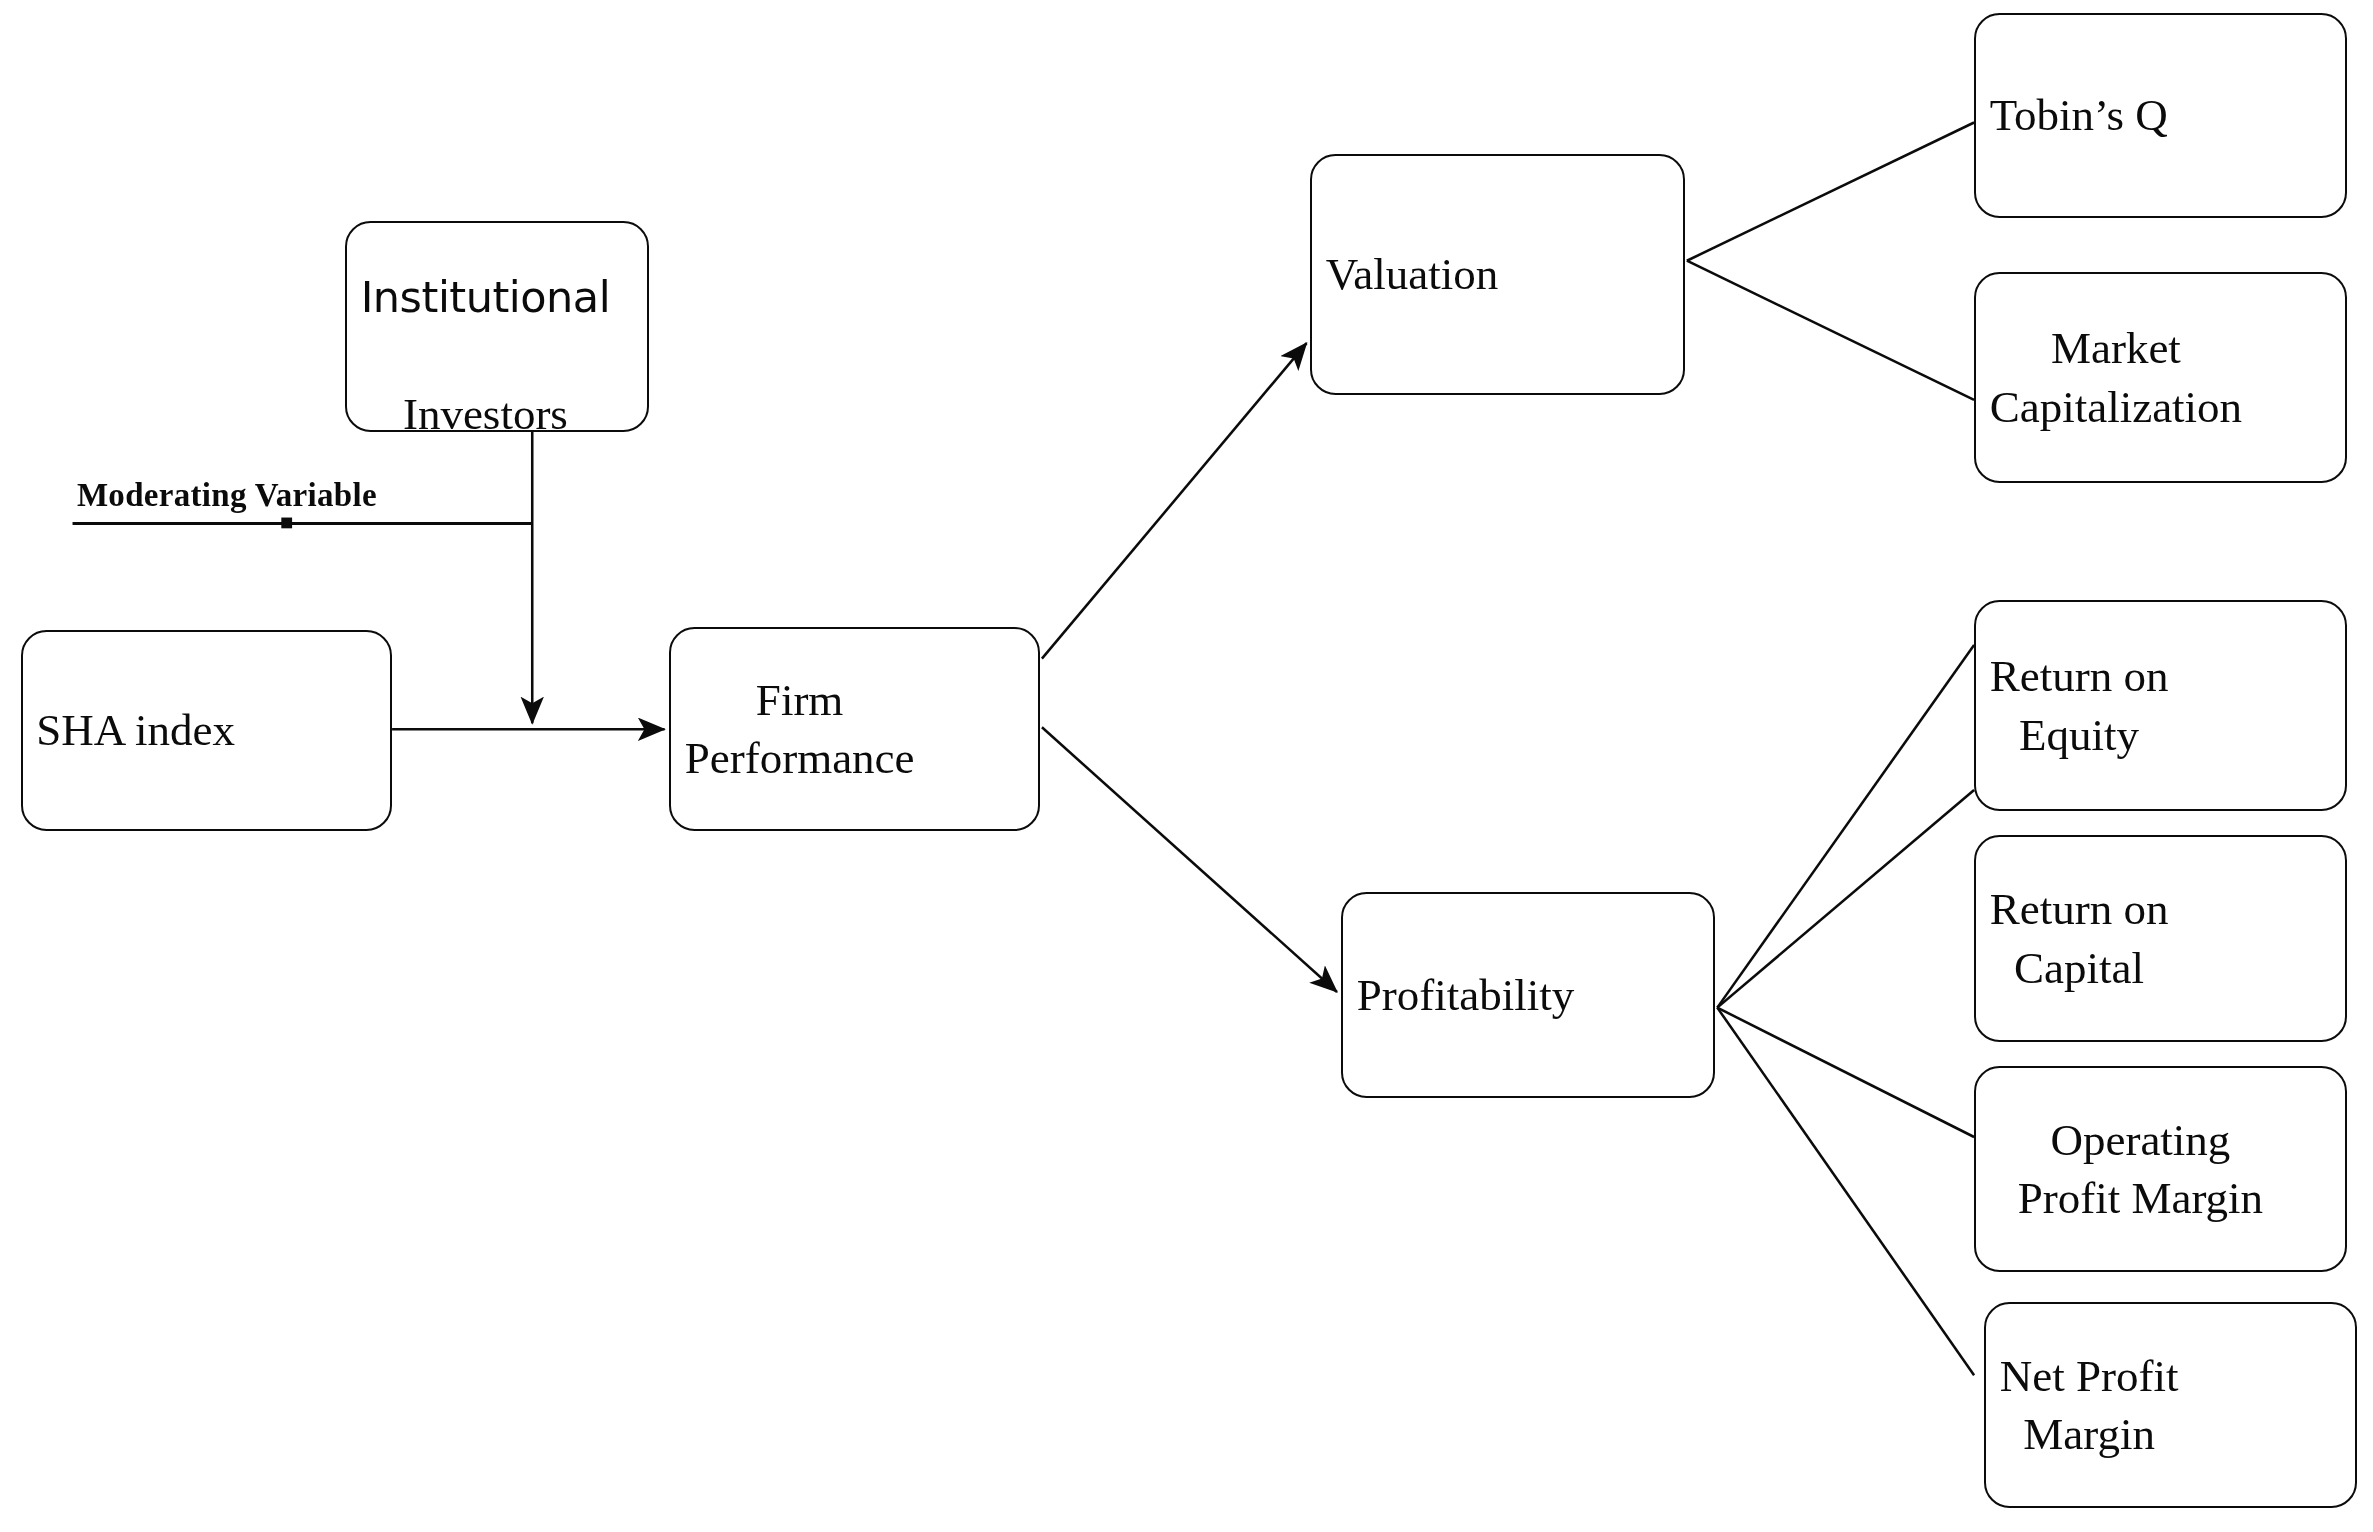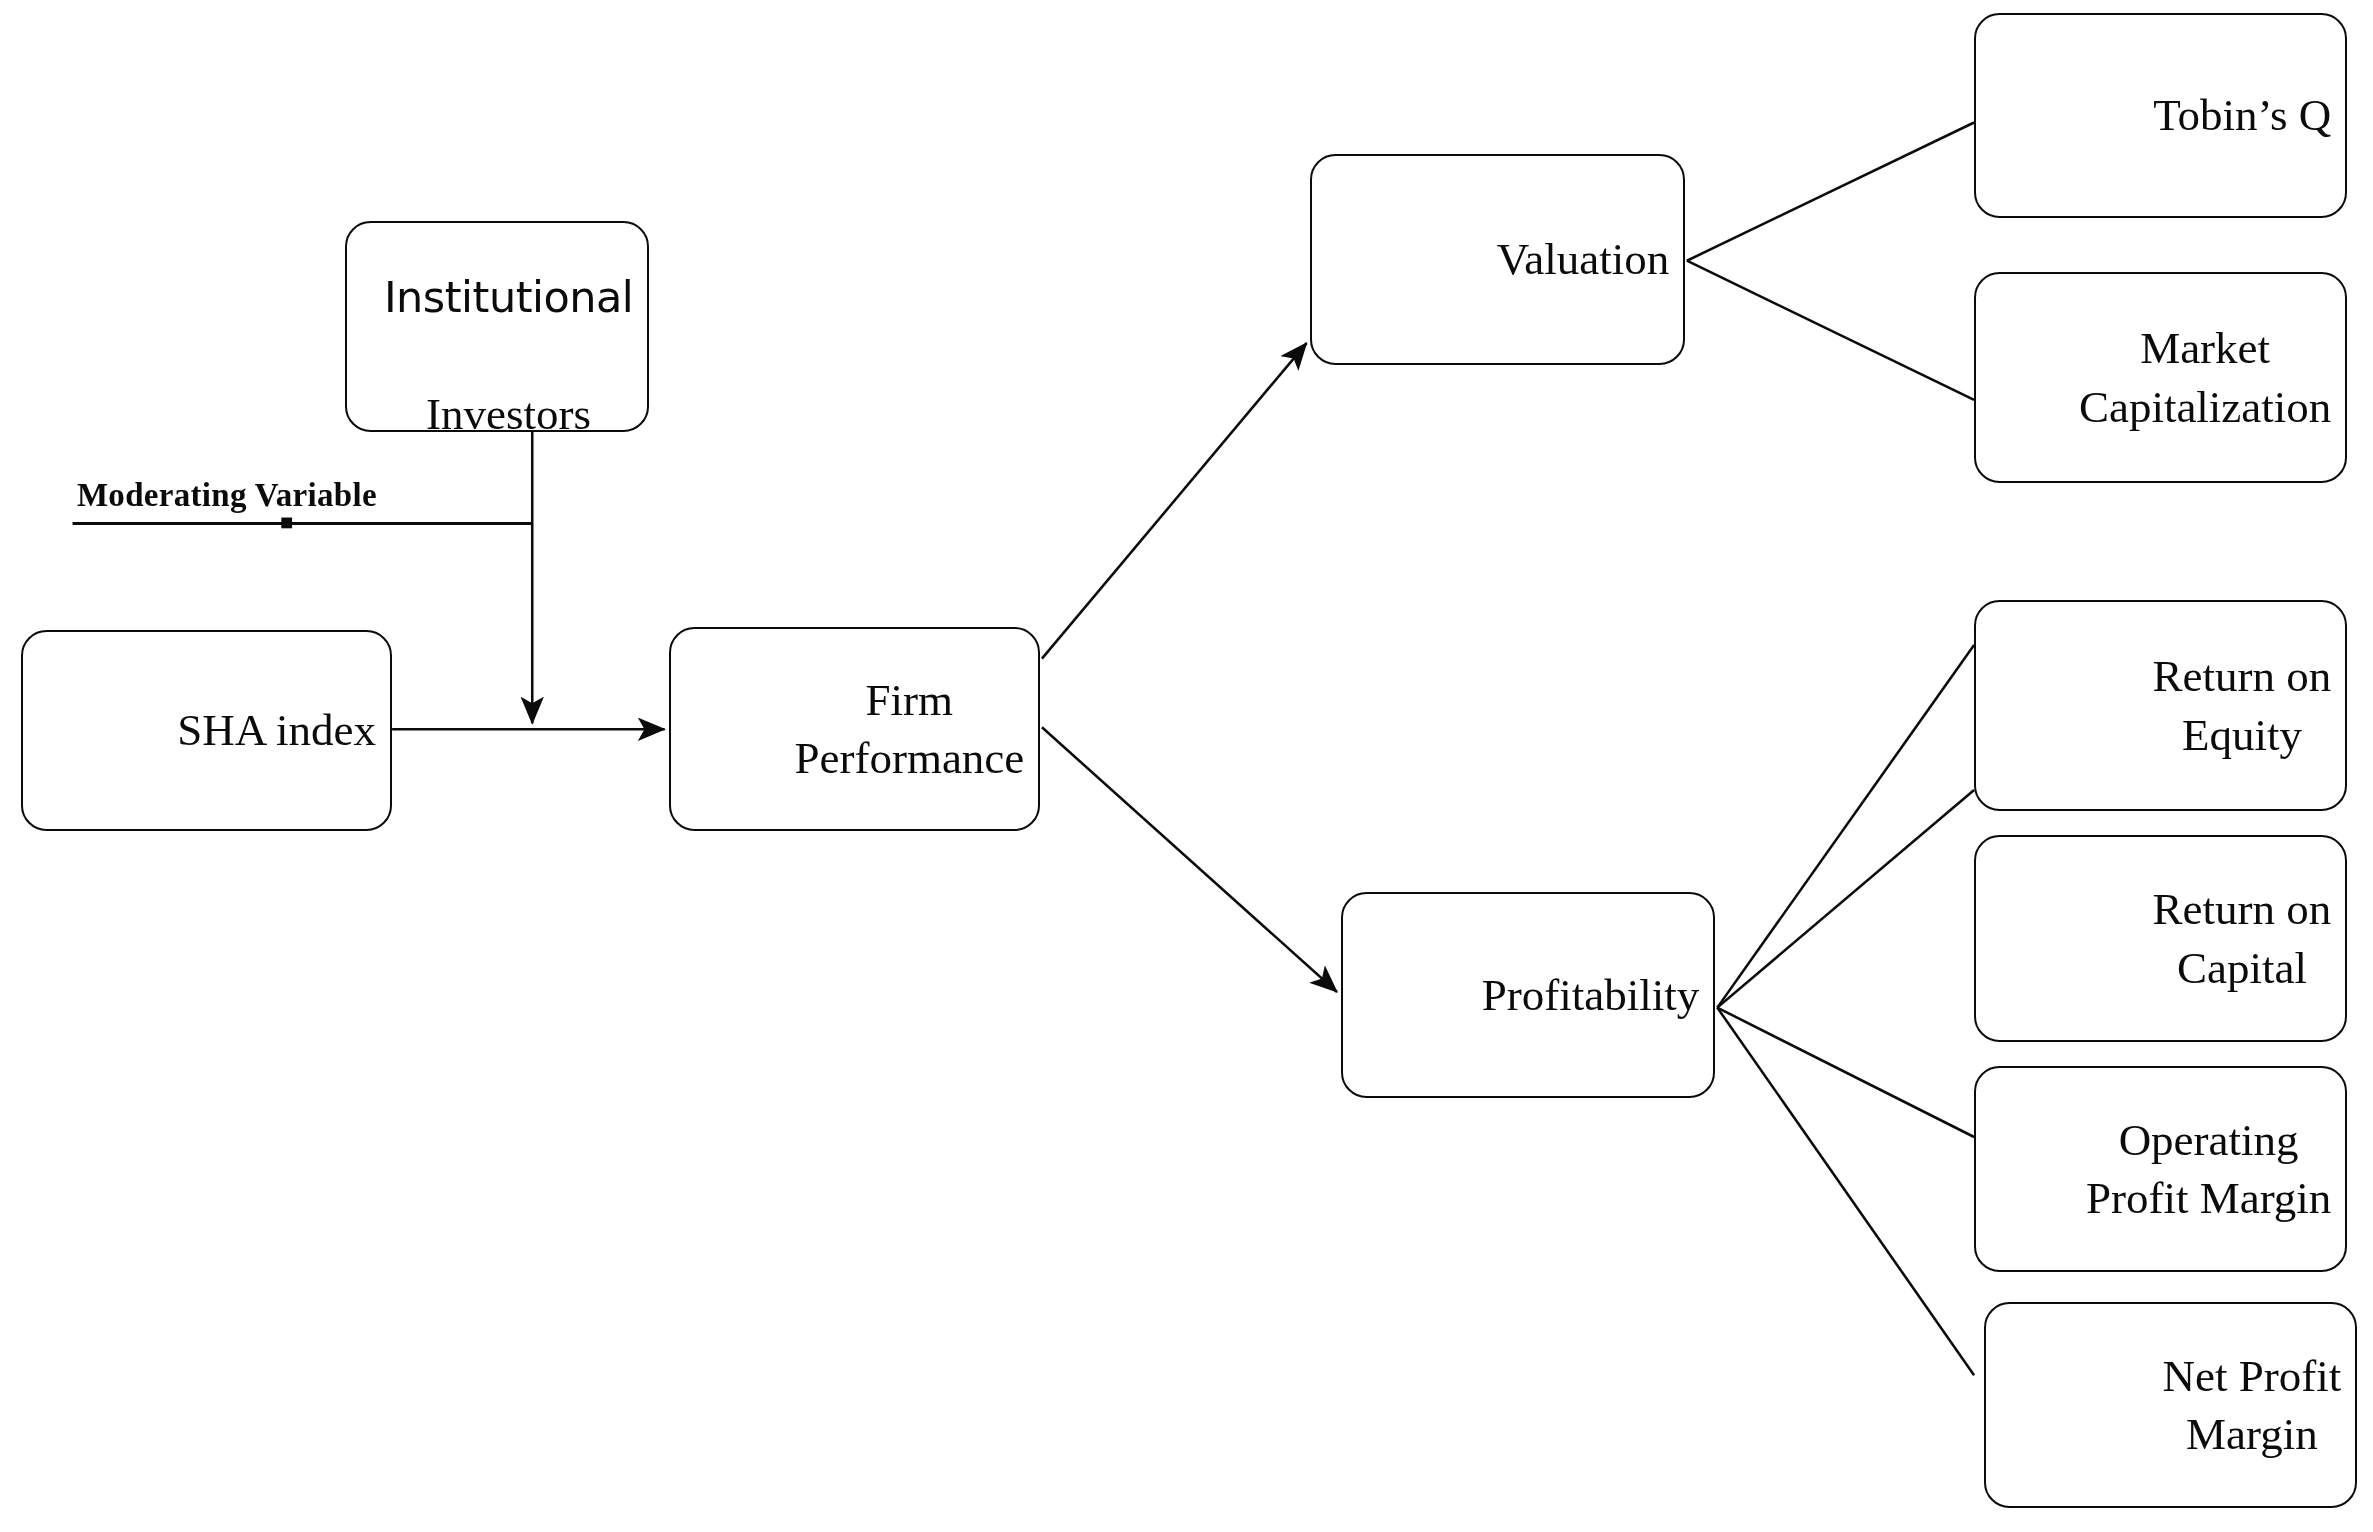--- a/index.html
+++ b/index.html
@@ -16,37 +16,37 @@
     font-family: "Liberation Serif", "DejaVu Serif", serif;
   }
   .node {
     position: absolute;
     box-sizing: border-box;
     border: 2.5px solid #0b0b0b;
     border-radius: 25.5px;
     background: #ffffff;
     display: flex;
     align-items: center;
-    justify-content: flex-end;
+    justify-content: flex-start;
     text-align: center;
     color: #0b0b0b;
     line-height: 1.30;
     z-index: 3;
   }
   .node .lbl {
     display: block;
     padding: 0 13.7px;
     white-space: pre-line;
   }
 
   
   #node-sha          { left:20.6px;   top:630px;  width:371px; height:201px; font-size:45px; }
   #node-inst         { left:345px;  top:221px;  width:304px; height:211px; font-size:45px; }
   #node-firm         { left:669px;  top:627px;  width:371px; height:204px; font-size:45px; }
-  #node-val          { left:1310px; top:154px;  width:375px; height:211px; font-size:45px; }
+  #node-val          { left:1310px; top:154px;  width:375px; height:241px; font-size:45px; }
   #node-prof         { left:1341px; top:892px;  width:374px; height:206px; font-size:45px; }
   #node-tobins       { left:1974px; top:12.7px;   width:373px; height:205px; font-size:45px; }
   #node-mktcap       { left:1974px; top:272px;  width:373px; height:211px; font-size:45px; }
   #node-roe          { left:1974px; top:600px;  width:373px; height:211px; font-size:45px; }
   #node-roc          { left:1974px; top:835px;  width:373px; height:207px; font-size:45px; }
   #node-opm          { left:1974px; top:1066px; width:373px; height:206px; font-size:45px;padding-left:28px; }
   #node-npm          { left:1984px; top:1302px; width:373px; height:206px; font-size:45px;font-family:Liberation Serif, serif; }
 
   
   #node-inst .line-1 { font-family: "DejaVu Sans", "Liberation Sans", sans-serif; font-size: 43px; letter-spacing: -0.5px; }

